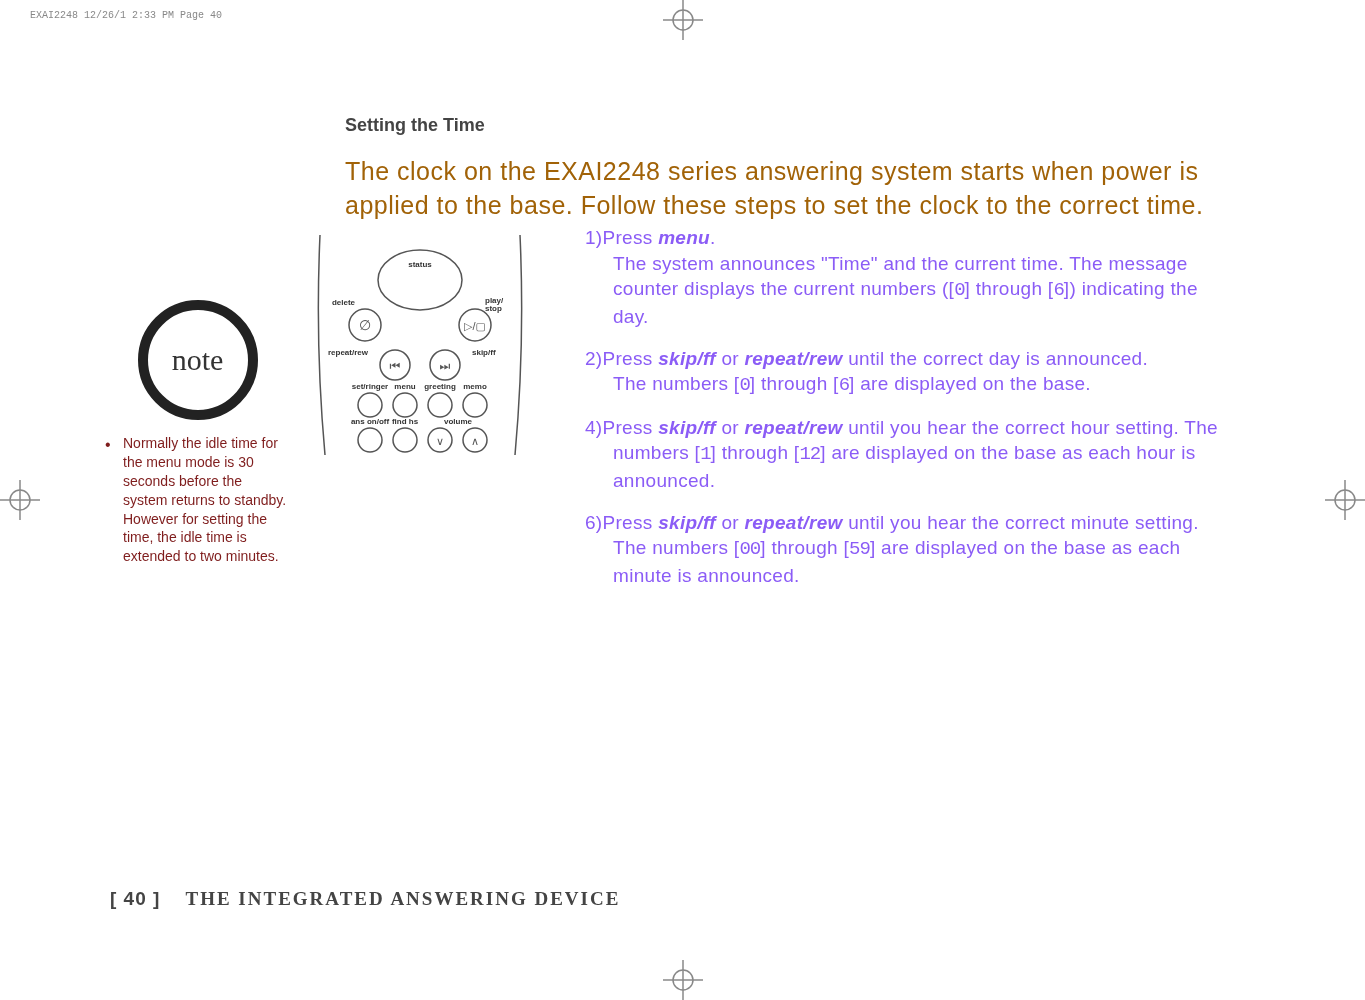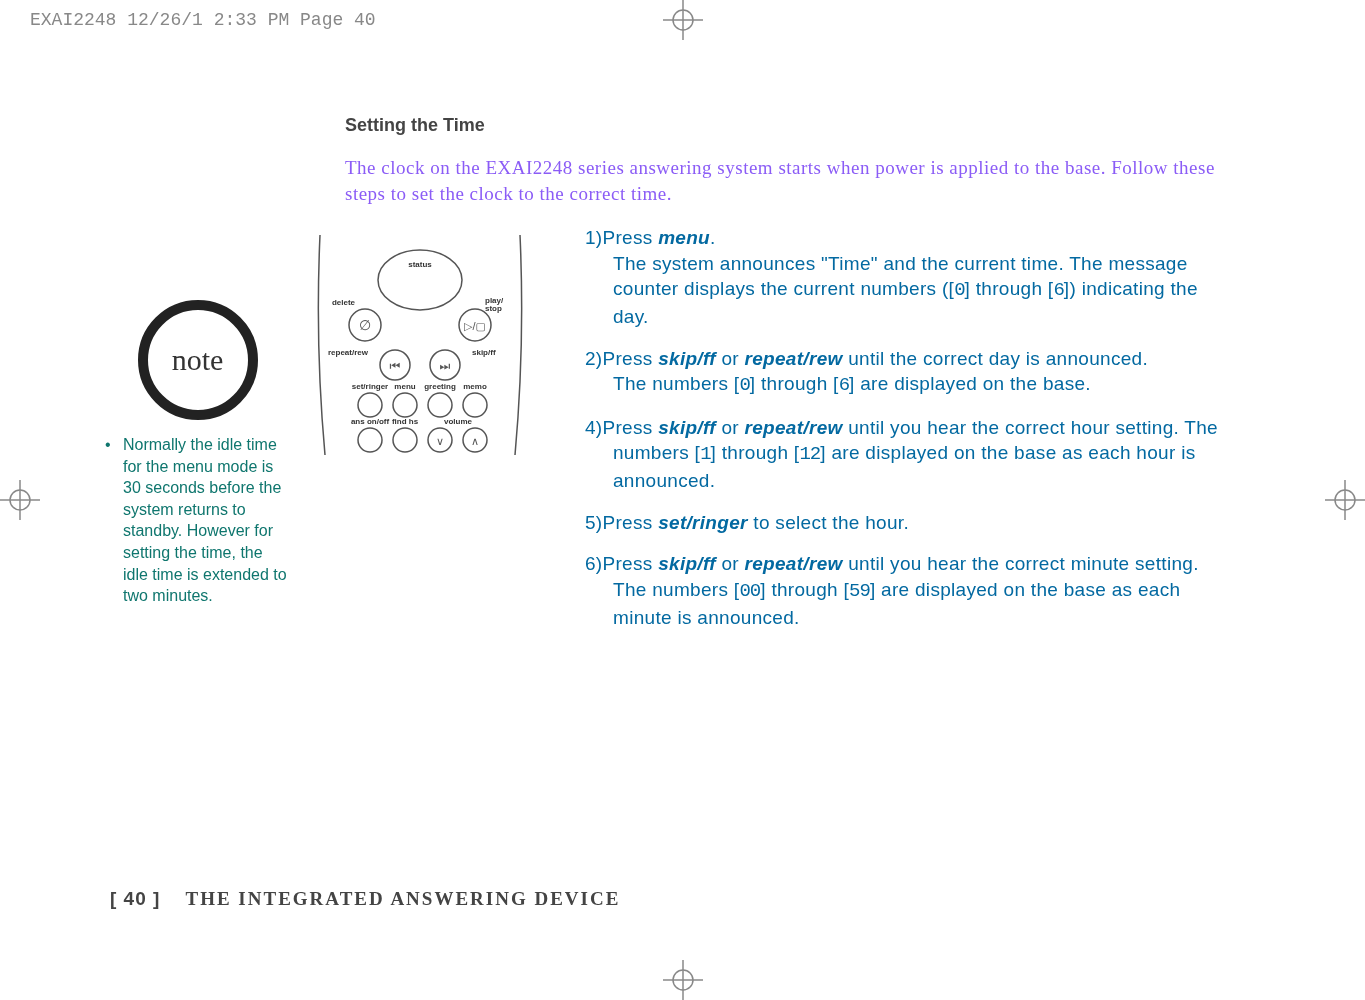--- a/index.html
+++ b/index.html
@@ -10,21 +10,21 @@
     font-family: Verdana, Geneva, sans-serif;
     background: #ffffff;
     position: relative;
     color: #333333;
   }
   .header-bar {
     position: absolute;
     top: 10px;
     left: 30px;
     font-family: "Courier New", monospace;
-    font-size: 18px;
+    font-size: 10px;
     color: #888;
   }
   .crop-top {
     position: absolute;
     top: 0;
     left: 50%;
     width: 40px;
     height: 40px;
     transform: translateX(-50%);
   }
@@ -61,25 +61,24 @@
     left: 345px;
     font-size: 18px;
     font-weight: bold;
     color: #444;
   }
   .intro-text {
     position: absolute;
     top: 155px;
     left: 345px;
     right: 150px;
-    font-size: 19px;
-    color: #8b5cf6;
+    font-size: 25px;
+    color: #a16207;
     line-height: 1.35;
     letter-spacing: 0.5px;
-    font-family: Liberation Serif, serif;
   }
 
   .note-block {
     position: absolute;
     top: 300px;
     left: 105px;
     width: 185px;
   }
   .note-circle {
     width: 100px;
@@ -88,22 +87,22 @@
     border-radius: 50%;
     margin: 0 auto 14px auto;
     display:flex;
     align-items:center;
     justify-content:center;
     font-family: Georgia, serif;
     font-size: 30px;
     text-align: right;
   }
   .note-list {
-    font-size: 16px;
-    color: #0f766e;
+    font-size: 14px;
+    color: #7f1d1d;
     line-height: 1.35;
     padding-left: 0;
     list-style: none;
     margin-top: 10px;
   }
   .note-list li {
     position: relative;
     padding-left: 18px;
     margin-bottom: 18px;
   }
@@ -123,21 +122,21 @@
     width: 220px;
     height: 240px;
   }
 
   .steps {
     position: absolute;
     top: 225px;
     left: 585px;
     right: 142px;
     font-size: 19px;
-    color: #0369a1;
+    color: #8b5cf6;
     letter-spacing: 0.3px;
   }
   .step {
     margin-bottom: 16px;
     line-height: 1.35;
     padding-left: 28px;
     text-indent: -28px;
   }
   .kw { font-weight: bold; font-style: italic; }
   .seg { font-family: "Courier New", monospace; letter-spacing: -1px; }
@@ -254,21 +253,20 @@
       <text x="95" y="199" text-anchor="middle">find hs</text>
       <text x="148" y="199" text-anchor="middle">volume</text>
     </g>
   </svg>
 </div>
 
 <div class="steps" id="steps">
     <div class="step"><span>1)</span><span>Press </span><span class="kw">menu</span><span>.</span><br><span>The system announces "Time" and the current time. The message counter displays the current numbers ([</span><span class="seg">0</span><span>] through [</span><span class="seg">6</span><span>]) indicating the day.</span></div>
     <div class="step"><span>2)</span><span>Press </span><span class="kw">skip/ff</span><span> or </span><span class="kw">repeat/rew</span><span> until the correct day is announced.</span><br><span>The numbers [</span><span class="seg">0</span><span>] through [</span><span class="seg">6</span><span>] are displayed on the base.</span></div>
     <div class="step"><span>4)</span><span>Press </span><span class="kw">skip/ff</span><span> or </span><span class="kw">repeat/rew</span><span> until you hear the correct hour setting. The numbers [</span><span class="seg">1</span><span>] through [</span><span class="seg">12</span><span>] are displayed on the base as each hour is announced.</span></div>
-    <div class="step"><span>5)</span><span>Press </span><span class="kw">set/ringer</span><span> to select the hour.</span></div>
     <div class="step"><span>6)</span><span>Press </span><span class="kw">skip/ff</span><span> or </span><span class="kw">repeat/rew</span><span> until you hear the correct minute setting. The numbers [</span><span class="seg">00</span><span>] through [</span><span class="seg">59</span><span>] are displayed on the base as each minute is announced.</span></div>
   </div>
 
 <div class="footer">
   <span class="pg">[ 40 ]</span>
   &nbsp;&nbsp;
   <span class="secname">THE INTEGRATED ANSWERING DEVICE</span>
 </div>
 
 </body></html>

